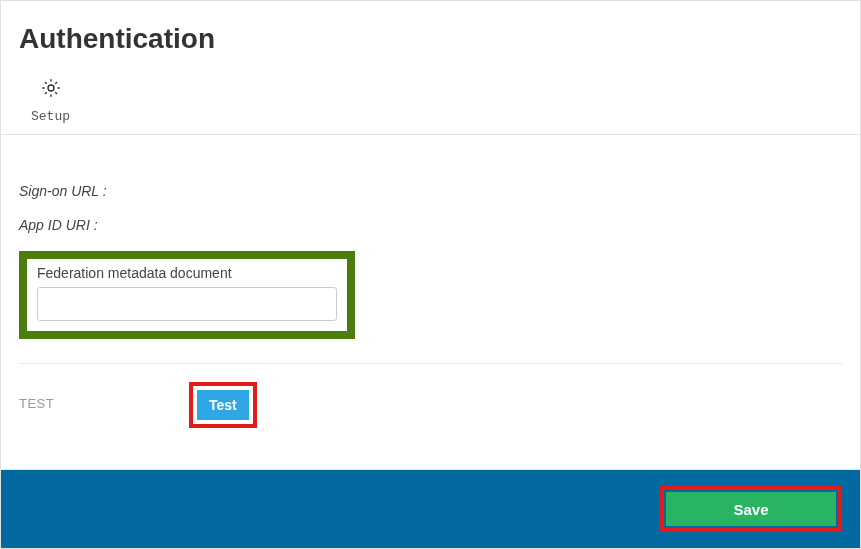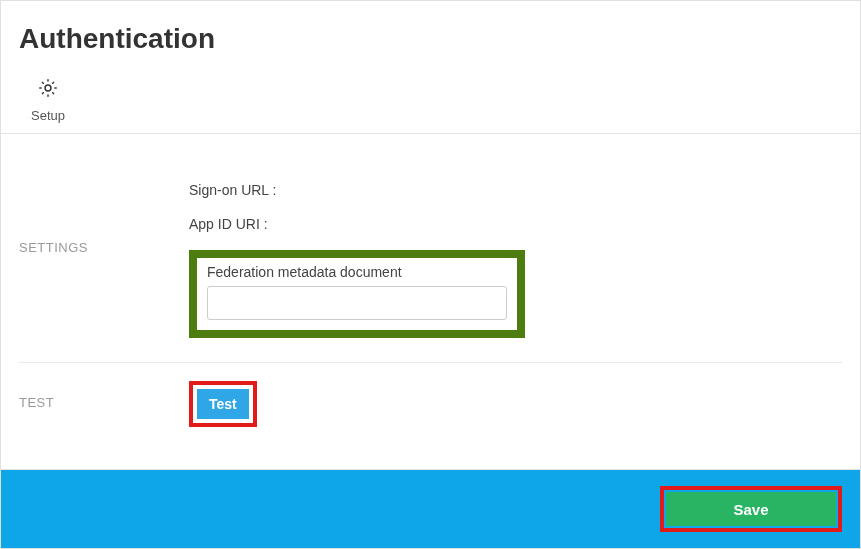--- a/index.html
+++ b/index.html
@@ -15,20 +15,21 @@
     font-size: 28px;
     font-weight: 700;
     color: #333;
     padding: 22px 18px 10px 18px;
   }
   .tabs {
     display: flex;
     gap: 33px;
     padding: 12px 18px 0 30px;
     border-bottom: 1px solid #e4e4e4;
+    font-family: Liberation Mono, monospace;
   }
   .tab {
     display: flex;
     flex-direction: column;
     align-items: center;
     gap: 6px;
     padding-bottom: 10px;
     color: #555;
     font-size: 13px;
     cursor: pointer;
@@ -59,21 +60,21 @@
     padding-top: 58px;
   }
   .section-test-label {
     width: 170px;
     color: #9a9a9a;
     font-size: 13px;
     letter-spacing: 0.5px;
     padding-top: 14px;
   }
   .section-body { flex: 1; }
-  .field-row { margin-bottom: 18px; color: #444; font-size: 14px; }
+  .field-row { margin-bottom: 18px; color: #444; font-size: 14px; font-style: italic; }
   .hl-group {
     border: 8px solid #4d7c0f;
     display: inline-block;
     padding: 6px 10px 10px 10px;
   }
   .fed-label {
     color: #444;
     font-size: 14px;
     margin-bottom: 6px;
   }
@@ -102,21 +103,21 @@
   }
   .footer {
     position: absolute;
     bottom: 0;
     left: 0;
     right: 0;
     border-top: 1px solid #e4e4e4;
     padding: 16px 18px;
     display: flex;
     justify-content: flex-end;
-    background: #0ea5e9;
+    background: #0369a1;
   }
   .hl-save {
     border: 4px solid #e21a1a;
     display: inline-block;
     padding: 2px;
   }
   .save-btn {
     background: #28b463;
     color: #fff;
     border: none;
@@ -140,21 +141,20 @@
         <path d="M12 2.5v2.5M12 19v2.5M21.5 12h-2.5M5 12H2.5M18.5 5.5l-1.8 1.8M7.3 16.7l-1.8 1.8M18.5 18.5l-1.8-1.8M7.3 7.3 5.5 5.5"></path>
       </svg>
     </span>
     <span>Setup</span>
   </div>
 </div>
 
 <div class="content">
 
   <div class="section">
-    <div class="section-label">SETTINGS</div>
     <div class="section-body">
       <div class="field-row">Sign-on URL :</div>
       <div class="field-row">App ID URI :</div>
       <div class="hl-group">
         <div class="fed-label">Federation metadata document</div>
         <input type="text" class="fed-input" value="" style="">
       </div>
     </div>
   </div>
 

